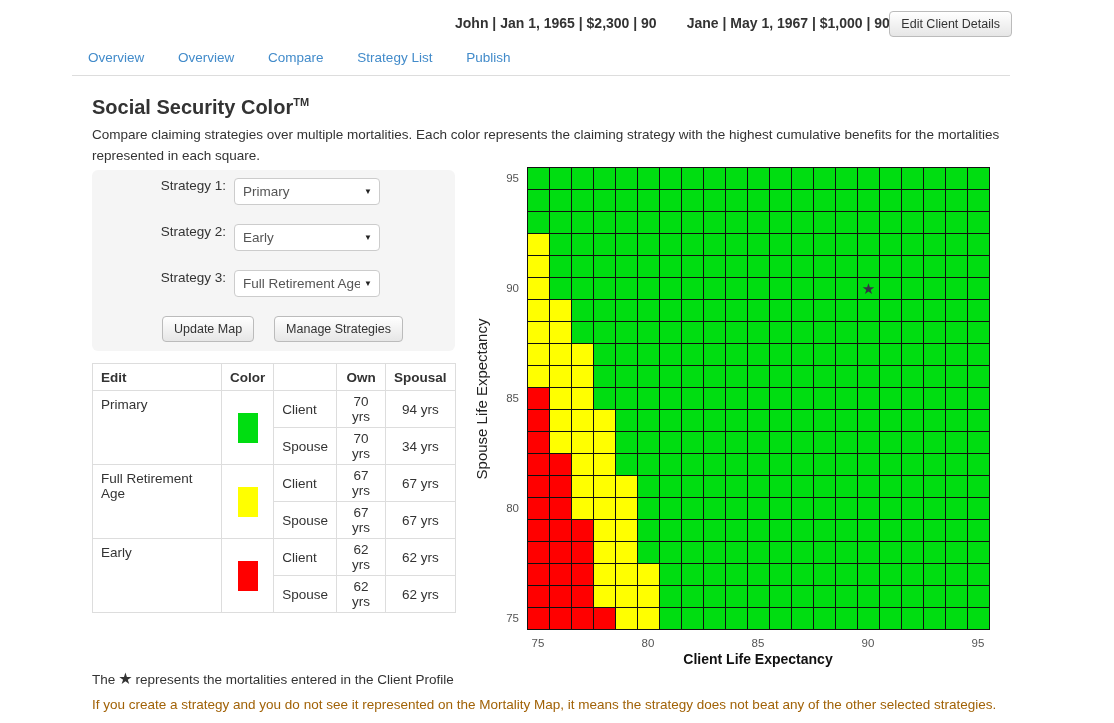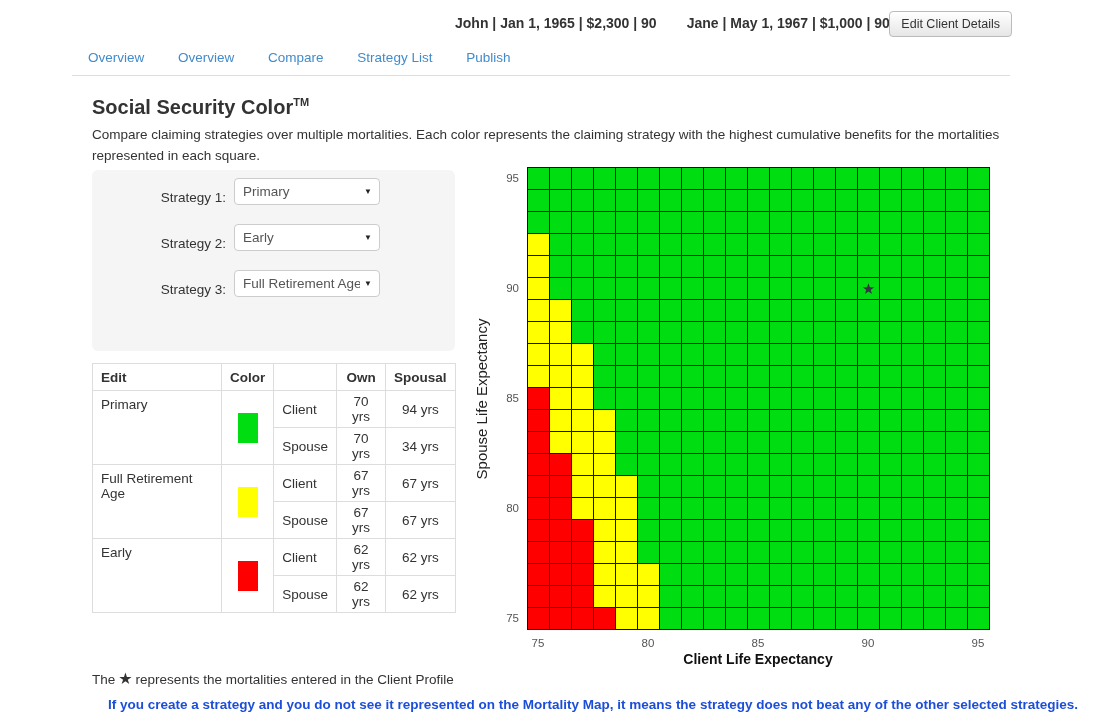--- a/index.html
+++ b/index.html
@@ -26,21 +26,21 @@
   .tab-active{position:absolute;right:0;bottom:-1px;background:#fff;
     border:1px solid #ddd;border-bottom:1px solid #fff;border-radius:4px 4px 0 0;
     padding:9px 19px;color:#555;font-size:13.5px;cursor:default;}
   
   .page-title{position:absolute;left:92px;top:96px;font-size:20px;font-weight:bold;color:#333;}
   .page-title sup{font-size:11px;font-weight:bold;}
   .page-desc{position:absolute;left:92px;top:125px;width:918px;line-height:1.55;color:#333;}
   
   .panel{position:absolute;left:92px;top:170px;width:363px;height:181px;
     background:#f5f5f5;border-radius:6px;box-sizing:border-box;padding-top:8px;}
-  .form-row{display:flex;align-items:flex-end;height:27px;margin-bottom:19px;}
+  .form-row{display:flex;align-items:flex-start;height:27px;margin-bottom:19px;}
   .form-row .lbl{width:134px;text-align:right;margin-right:8px;color:#333;}
   .select{width:146px;height:27px;background:#fff;border:1px solid #ccc;border-radius:4px;
     box-sizing:border-box;display:flex;align-items:center;justify-content:space-between;
     padding:0 7px 0 8px;color:#555;cursor:pointer;}
   .select .caret{font-size:8px;color:#222;flex:0 0 auto;margin-left:4px;}
   .select .val{white-space:nowrap;overflow:hidden;}
   .panel-buttons{margin-left:70px;margin-top:3px;display:flex;gap:20px;}
   
   .zone-table{position:absolute;left:92px;top:363px;border-collapse:collapse;font-size:13.5px;}
   .zone-table th,.zone-table td{border:1px solid #ddd;padding:3px 8px;height:20px;}
@@ -64,21 +64,21 @@
     transform:translateY(-50%);font-size:11.5px;color:#555;}
   .xtick{position:absolute;top:637px;transform:translateX(-50%);
     font-size:11.5px;color:#555;}
   .ylabel{position:absolute;left:481px;top:399px;transform:translate(-50%,-50%) rotate(-90deg);
     font-size:15px;color:#222;white-space:nowrap;}
   .xlabel{position:absolute;left:758px;top:651px;transform:translateX(-50%);
     font-size:14px;font-weight:bold;color:#111;white-space:nowrap;}
   
   .footnote1{position:absolute;left:92px;top:669px;color:#333;}
   .footnote1 .glyph{font-size:16px;padding:0 3px;}
-  .footnote2{position:absolute;left:108px;top:697px;color:#1d4ed8;font-weight:bold;}
+  .footnote2{position:absolute;left:92px;top:697px;color:#a16207;}
 </style>
 </head>
 <body>
 
 <div class="client-info">
   <span>John | Jan 1, 1965 | $2,300 | 90</span>
   <span>Jane | May 1, 1967 | $1,000 | 90</span>
 </div>
 <button class="btn edit-btn">Edit Client Details</button>
 
@@ -109,20 +109,24 @@
       <span class="val">Early</span>
       <span class="caret">▼</span>
     </div>
   </div>
   <div class="form-row">
     <span class="lbl">Strategy 3:</span>
     <div class="select">
       <span class="val">Full Retirement Age</span>
       <span class="caret">▼</span>
     </div>
+  </div>
+  <div class="panel-buttons">
+    <button class="btn">Update Map</button>
+    <button class="btn">Manage Strategies</button>
   </div>
 </div>
 
 <table class="zone-table">
   <thead>
     <tr>
       <th class="col-zone">Edit</th>
       <th class="col-color">Color</th>
       <th class="col-person"></th>
       <th class="col-own">Own</th>

